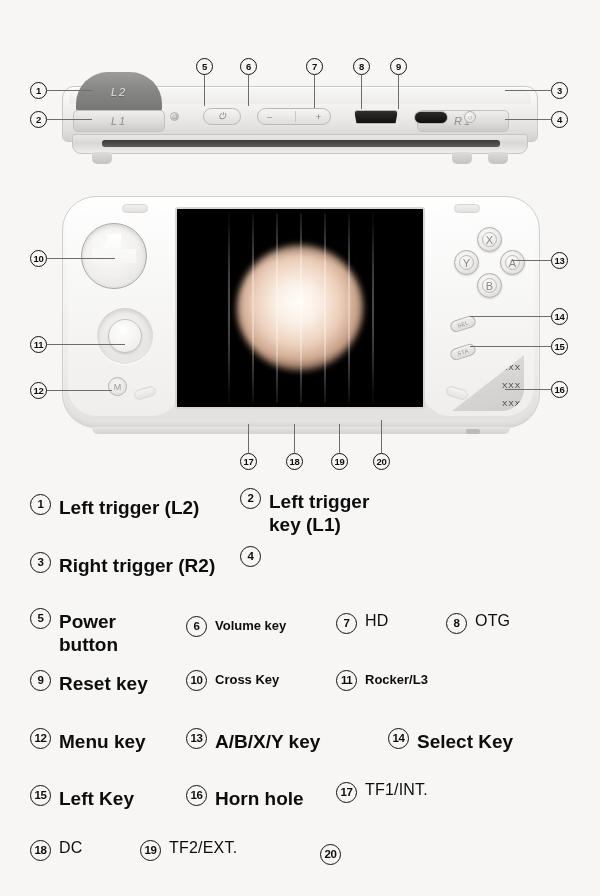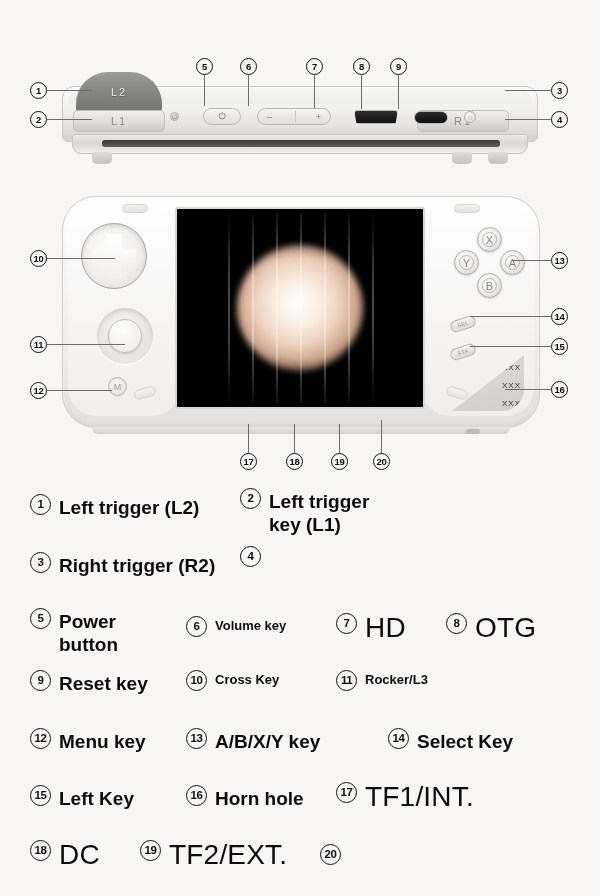--- a/index.html
+++ b/index.html
@@ -25,21 +25,21 @@
     font-size: 9.5px; font-weight: 700;
     line-height: 1;
     background: transparent;
     letter-spacing: -0.3px;
   }
   .lead { position: absolute; background: #6d6d6d; }
   .lead.h { height: 1px; }
   .lead.v { width: 1px; }
 
   
-  .topview { position: absolute; left: 62px; top: 72px; width: 476px; height: 86px; }
+  .topview { position: absolute; left: 62px; top: 72px; width: 476px; height: 86px; font-style: italic; }
 
   .tv-body {
     position: absolute; left: 0; top: 14px; width: 476px; height: 56px;
     background: linear-gradient(180deg,#fdfdfd 0%,#f2f1f0 38%,#e4e3e1 72%,#d2d1cf 100%);
     border-radius: 12px 12px 6px 6px;
     border: 1px solid #c9c8c6;
     box-shadow: inset 0 1px 0 #fff;
   }
   .tv-upperlip {
     position: absolute; left: 7px; top: 16px; width: 462px; height: 16px;
@@ -315,21 +315,21 @@
     border: 1.6px solid #111; border-radius: 50%;
     display: flex; align-items: center; justify-content: center;
     font-size: 11.5px; font-weight: 700; line-height: 1;
     letter-spacing: -0.5px;
   }
   .litem .ltext {
     font-size: 19px; font-weight: 700; line-height: 1.22;
     padding-top: 2px; white-space: pre-line;
   }
   .litem .ltext.big {
-    font-size: 28px; font-weight: 400; line-height: 1.05;
+    font-size: 16px; font-weight: 400; line-height: 1.05;
     padding-top: 0px; letter-spacing: .2px;
   }
   .litem .ltext.sm { font-size: 13px; }
 </style>
 </head>
 <body>
 
 <div class="stage">
 
   <div class="topview">

